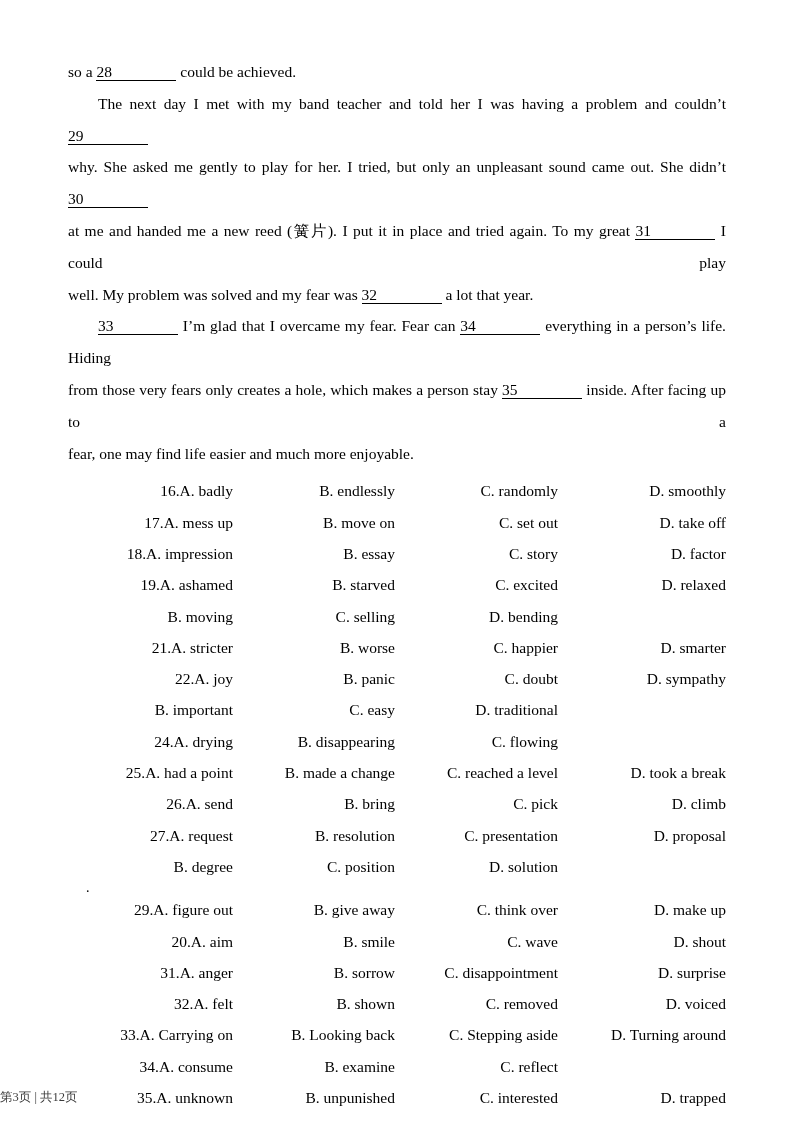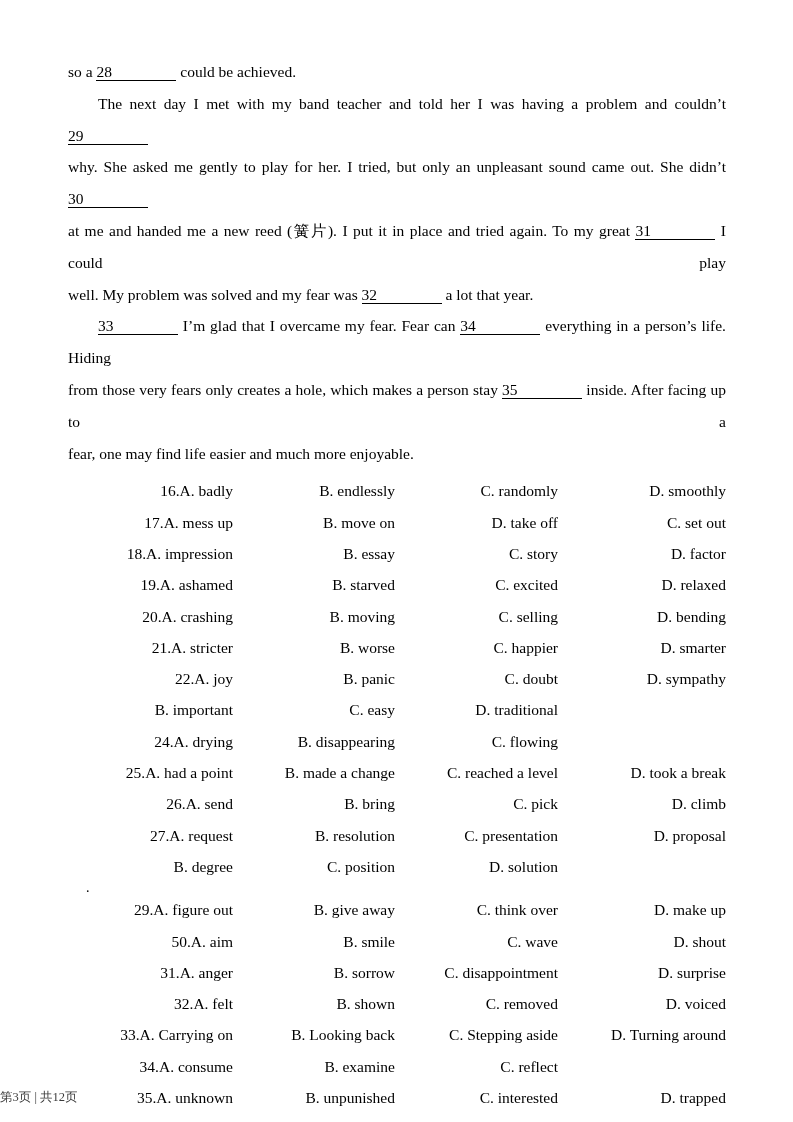--- a/index.html
+++ b/index.html
@@ -91,37 +91,36 @@
     <div id="options" class="options">
         <div class="q-row">
           <div class="q-cell"><span class="q-num">16.</span><span>A. badly</span></div>
           <div class="q-cell"><span>B. endlessly</span></div>
           <div class="q-cell"><span>C. randomly</span></div>
           <div class="q-cell"><span>D. smoothly</span></div>
         </div>
         <div class="q-row">
           <div class="q-cell"><span class="q-num">17.</span><span>A. mess up</span></div>
           <div class="q-cell"><span>B. move on</span></div>
+          <div class="q-cell"><span>C. set out</span></div>
           <div class="q-cell"><span>D. take off</span></div>
-          <div class="q-cell"><span>C. set out</span></div>
         </div>
         <div class="q-row">
           <div class="q-cell"><span class="q-num">18.</span><span>A. impression</span></div>
           <div class="q-cell"><span>B. essay</span></div>
           <div class="q-cell"><span>C. story</span></div>
           <div class="q-cell"><span>D. factor</span></div>
         </div>
         <div class="q-row">
           <div class="q-cell"><span class="q-num">19.</span><span>A. ashamed</span></div>
           <div class="q-cell"><span>B. starved</span></div>
           <div class="q-cell"><span>C. excited</span></div>
           <div class="q-cell"><span>D. relaxed</span></div>
         </div>
         <div class="q-row">
-          <div class="q-cell"><span class="q-num">20.</span><span>A. crashing</span></div>
           <div class="q-cell"><span>B. moving</span></div>
           <div class="q-cell"><span>C. selling</span></div>
           <div class="q-cell"><span>D. bending</span></div>
         </div>
         <div class="q-row">
           <div class="q-cell"><span class="q-num">21.</span><span>A. stricter</span></div>
           <div class="q-cell"><span>B. worse</span></div>
           <div class="q-cell"><span>C. happier</span></div>
           <div class="q-cell"><span>D. smarter</span></div>
         </div>
@@ -165,21 +164,21 @@
           <div class="q-cell"><span>D. solution</span></div>
         </div>
         <div class="q-note">.</div>
         <div class="q-row">
           <div class="q-cell"><span class="q-num">29.</span><span>A. figure out</span></div>
           <div class="q-cell"><span>B. give away</span></div>
           <div class="q-cell"><span>C. think over</span></div>
           <div class="q-cell"><span>D. make up</span></div>
         </div>
         <div class="q-row">
-          <div class="q-cell"><span class="q-num">50.</span><span>A. aim</span></div>
+          <div class="q-cell"><span class="q-num">20.</span><span>A. aim</span></div>
           <div class="q-cell"><span>B. smile</span></div>
           <div class="q-cell"><span>C. wave</span></div>
           <div class="q-cell"><span>D. shout</span></div>
         </div>
         <div class="q-row">
           <div class="q-cell"><span class="q-num">31.</span><span>A. anger</span></div>
           <div class="q-cell"><span>B. sorrow</span></div>
           <div class="q-cell"><span>C. disappointment</span></div>
           <div class="q-cell"><span>D. surprise</span></div>
         </div>

